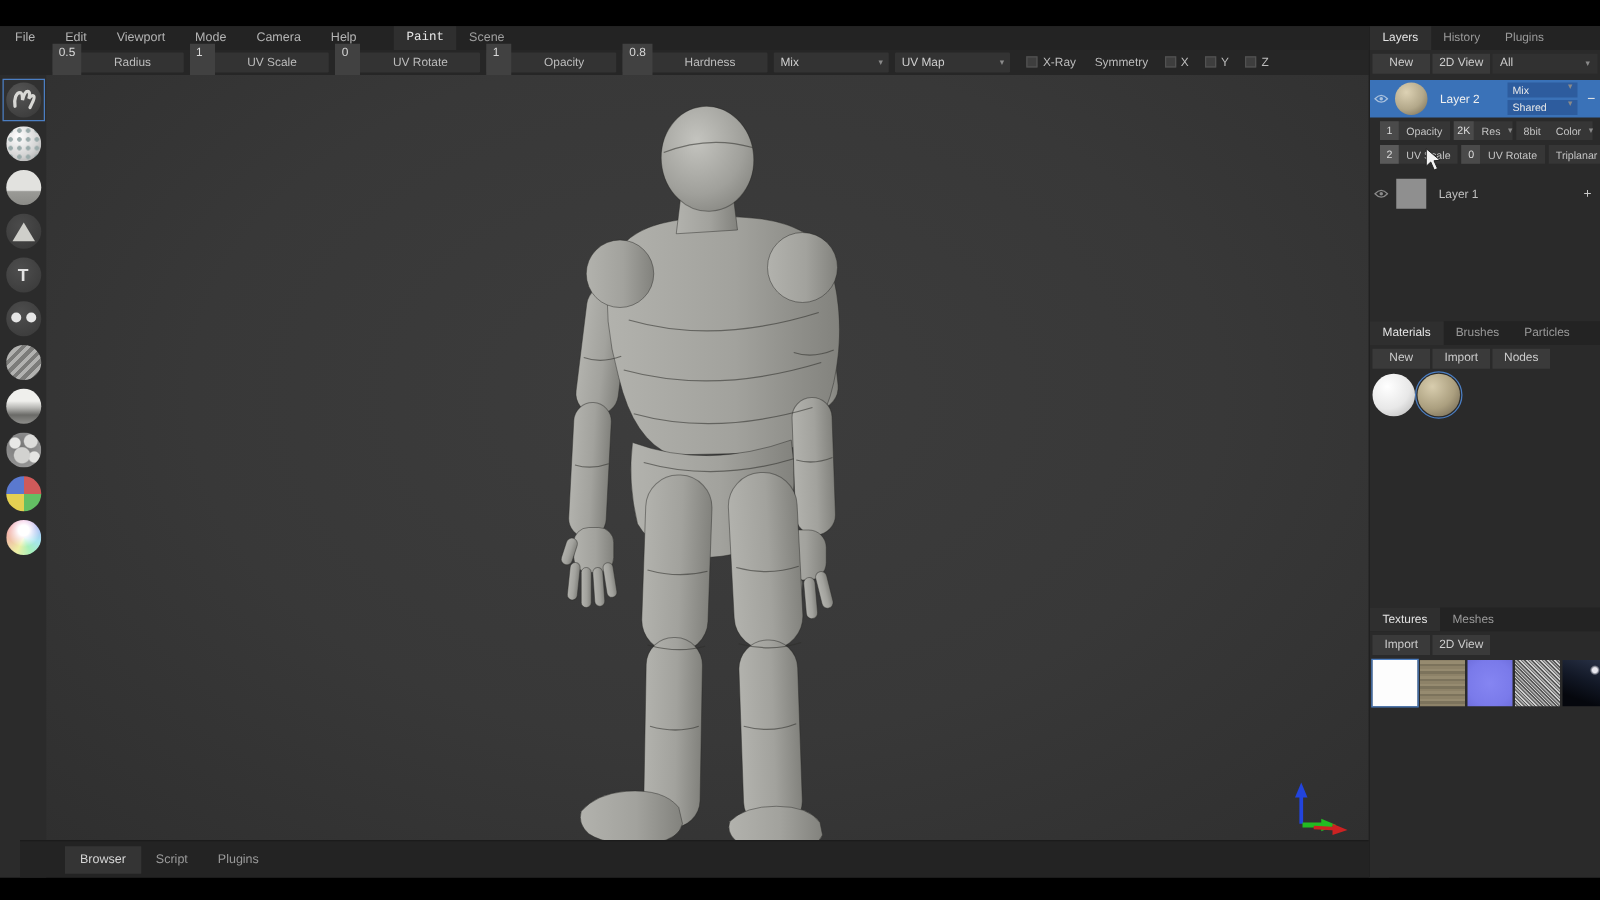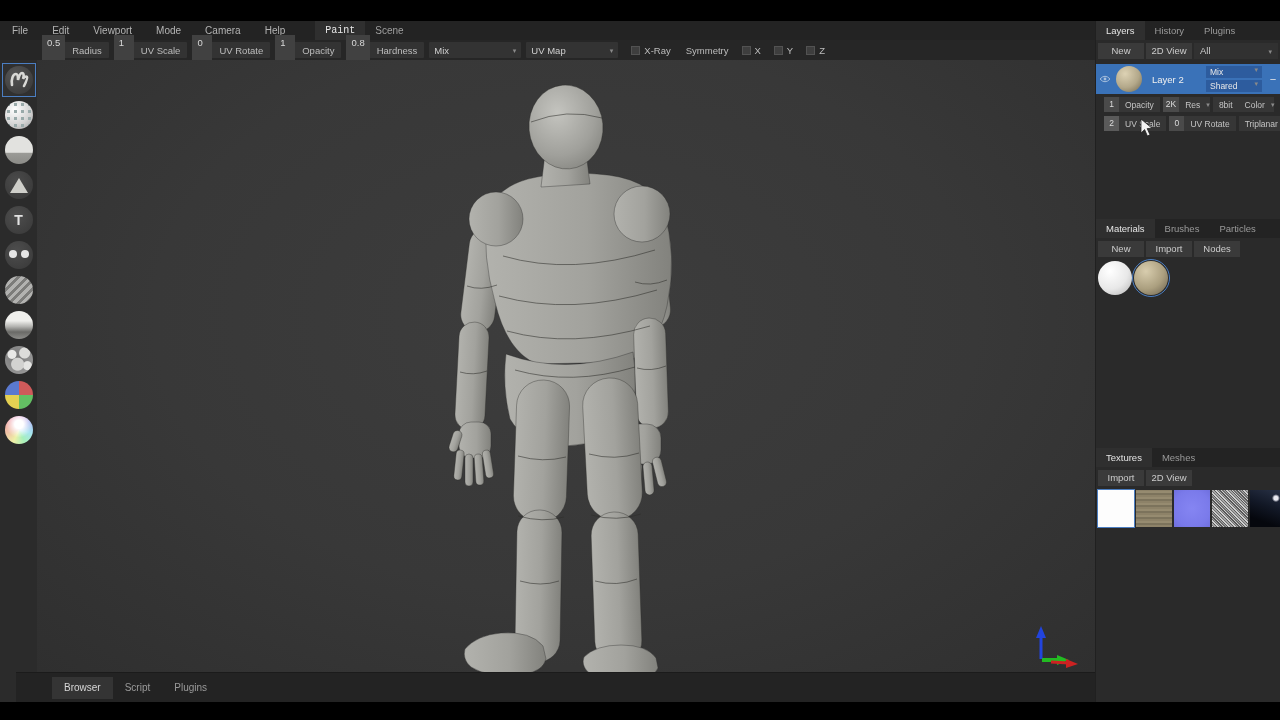--- a/index.html
+++ b/index.html
@@ -13,26 +13,26 @@
   .menu-item{padding:0 12px;height:19px;line-height:19px;cursor:default;}
   .menu-tab{height:19px;line-height:19px;padding:0 10px;color:#9f9f9f;}
   .menu-tab.active{background:#2f2f2f;color:#e8e8e8;font-family:Liberation Mono, monospace;}
   .menu-tab-gap{width:18px;}
 
   
   .toolbar{position:absolute;left:0;top:19px;width:1095px;height:20px;background:#262626;
     display:flex;align-items:center;font-size:9.5px;color:#c2c2c2;padding-left:42px;gap:5px;}
   .tbf{display:flex;align-items:center;background:#333333;height:16px;border-radius:1px;}
   .tbf .v{background:#414141;height:30px;line-height:16px;padding:0 5px;min-width:20px;color:#d8d8d8;}
-  .tbf .l{padding:0 7px;color:#bdbdbd;white-space:nowrap;}
+  .tbf .l{padding:0 26px;color:#bdbdbd;white-space:nowrap;}
   .tb-dd{display:flex;align-items:center;justify-content:space-between;background:#333333;height:16px;
     padding:0 5px;min-width:92px;color:#cfcfcf;border-radius:1px;}
   .chev{color:#8a8a8a;font-size:7px;line-height:1;}
   .cb{width:9px;height:9px;background:#3e3e3e;border:1px solid #525252;display:inline-block;margin-right:4px;}
-  .cbwrap{display:flex;align-items:center;margin-left:8px;color:#bdbdbd;}
+  .cbwrap{display:flex;align-items:flex-start;margin-left:8px;color:#bdbdbd;}
   .plainlbl{margin-left:10px;color:#bdbdbd;}
 
   
   .left-strip{position:absolute;left:0;top:39px;width:37px;height:642px;background:#2b2b2b;
     display:flex;flex-direction:column;align-items:center;padding-top:3px;}
   .tool{width:34px;height:34px;display:flex;align-items:center;justify-content:center;margin-bottom:1px;
     border:1px solid transparent;}
   .tool.selected{border:1px solid #4b7ec2;background:#303030;}
   .ticon{width:28px;height:28px;border-radius:50%;position:relative;overflow:hidden;}
   .ti-brush{background:radial-gradient(circle at 35% 30%, #555, #3e3e3e 75%);}
@@ -378,20 +378,31 @@
       <span class="opt-grp">
         <span class="opt-v">0</span>
         <span class="opt-l">UV Rotate</span>
       </span>
       <span class="opt-grp">
         <span class="opt-l">Triplanar</span>
 
       </span>
     </div>
 
+    <div class="layer-row" style="margin-top:8px;">
+      <span class="eye">
+        <svg width="12" height="8" viewBox="0 0 12 8">
+            <path d="M1 4 Q6 -1.5 11 4 Q6 9.5 1 4 Z" fill="none" stroke="#8a8a8a" stroke-width="1"></path>
+            <circle cx="6" cy="4" r="1.4" fill="#8a8a8a"></circle>
+          </svg>
+      </span>
+      <span class="thumb-flat"></span>
+      <span class="layer-name">Layer 1</span>
+      <span class="layer-plus">+</span>
+    </div>
 
     <div class="rp-tabs" style="margin-top:87px;">
       <div class="rp-tab active">Materials</div>
       <div class="rp-tab">Brushes</div>
       <div class="rp-tab">Particles</div>
     </div>
     <div class="rp-btnrow">
       <div class="rp-btn">New</div>
       <div class="rp-btn">Import</div>
       <div class="rp-btn">Nodes</div>

